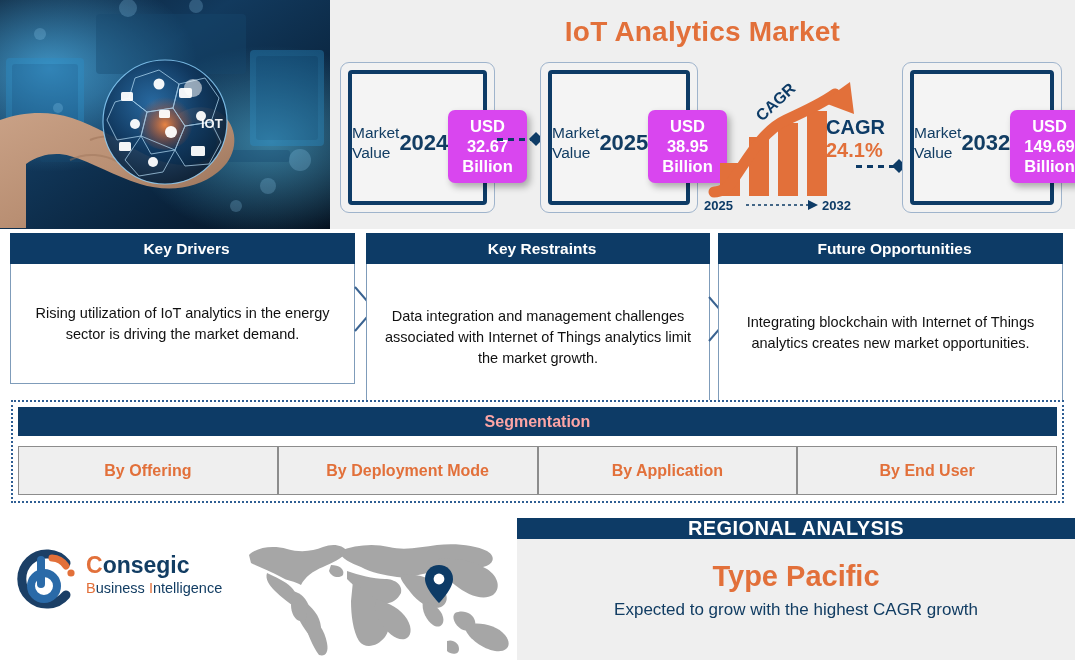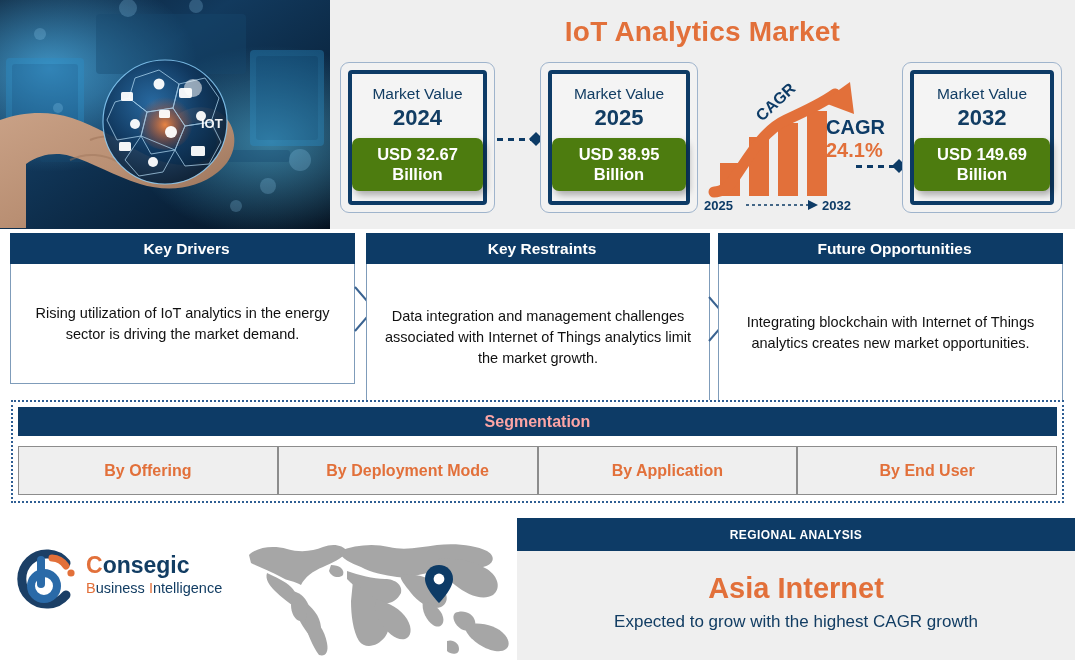--- a/index.html
+++ b/index.html
@@ -31,27 +31,27 @@
 
   
   .mv-card {
     position: absolute; top: 62px; height: 151px;
     background: #f2f2f2; border: 1px solid #9fb4cc; border-radius: 9px;
     padding: 7px;
   }
   .mv-inner {
     width: 100%; height: 100%;
     border: 4px solid #0d3b66; border-radius: 4px; background: #f4f4f4;
-    display: flex; flex-direction: column; align-items: center;
+    display: flex; align-items: center;
     justify-content: flex-start; padding-top: 10px;
   }
   .mv-label { color: #123d63; font-size: 15.5px; line-height: 20px; }
   .mv-year  { color: #123d63; font-size: 22px; font-weight: bold; line-height: 26px; margin-top: 1px; }
   .mv-badge {
-    margin-top: 7px; background: #4d7c0f; color: #fff; border-radius: 7px;
+    margin-top: 7px; background: #d946ef; color: #fff; border-radius: 7px;
     padding: 6px 14px 7px; text-align: center; font-weight: bold;
     font-size: 16.5px; line-height: 20px;
     box-shadow: 3px 4px 7px rgba(0,0,0,.30);
   }
   #card2024 { left: 340px; width: 155px; }
   #card2025 { left: 540px; width: 158px; }
   #card2032 { left: 902px; width: 160px; }
 
   
   .connector { position: absolute; height: 12px; }
@@ -118,23 +118,23 @@
   .logo-text { position: absolute; left: 72px; top: 6px; }
   .logo-text .l1 { font-size: 23px; font-weight: bold; line-height: 27px; color: #123d63; }
   .logo-text .l1 .o { color: #E2703A; }
   .logo-text .l2 { font-size: 14.5px; line-height: 18px; color: #123d63; }
   .logo-text .l2 .o { color: #E2703A; }
 
   .worldmap { position: absolute; left: 243px; top: 537px; width: 272px; height: 120px; }
 
   .regional { position: absolute; left: 517px; top: 518px; width: 558px; height: 142px; background:#efefef; }
   .regional-head {
-    height: 33px; background: #0d3b66; color: #fff;
-    display: flex; align-items: center; justify-content: center;
-    font-size: 12px; font-weight: bold; letter-spacing: .4px;
+    height: 21px; background: #0d3b66; color: #fff;
+    display: flex; align-items: center; justify-content: center;
+    font-size: 20px; font-weight: bold; letter-spacing: .4px;
   }
   .regional-body { text-align: center; padding-top: 20px; }
   .region-name { color: #E2703A; font-size: 29px; font-weight: bold; line-height: 34px; }
   .region-sub { color: #123d63; font-size: 17px; line-height: 24px; margin-top: 5px; }
 </style>
 </head>
 <body>
 
 <div class="page">
 
@@ -379,18 +379,18 @@
     <g>
       <path d="M196 28 C204 28 210 34 210 42 C210 52 196 66 196 66
                C196 66 182 52 182 42 C182 34 188 28 196 28 Z" fill="#0d3b66"></path>
       <circle cx="196" cy="42" r="5.4" fill="#ffffff"></circle>
     </g>
   </svg>
 
   <div class="regional">
     <div class="regional-head">REGIONAL ANALYSIS</div>
     <div class="regional-body">
-      <div class="region-name">Asia Internet</div>
+      <div class="region-name">Type Pacific</div>
       <div class="region-sub">Expected to grow with the highest CAGR growth</div>
     </div>
   </div>
 
 </div>
 
 </body></html>

